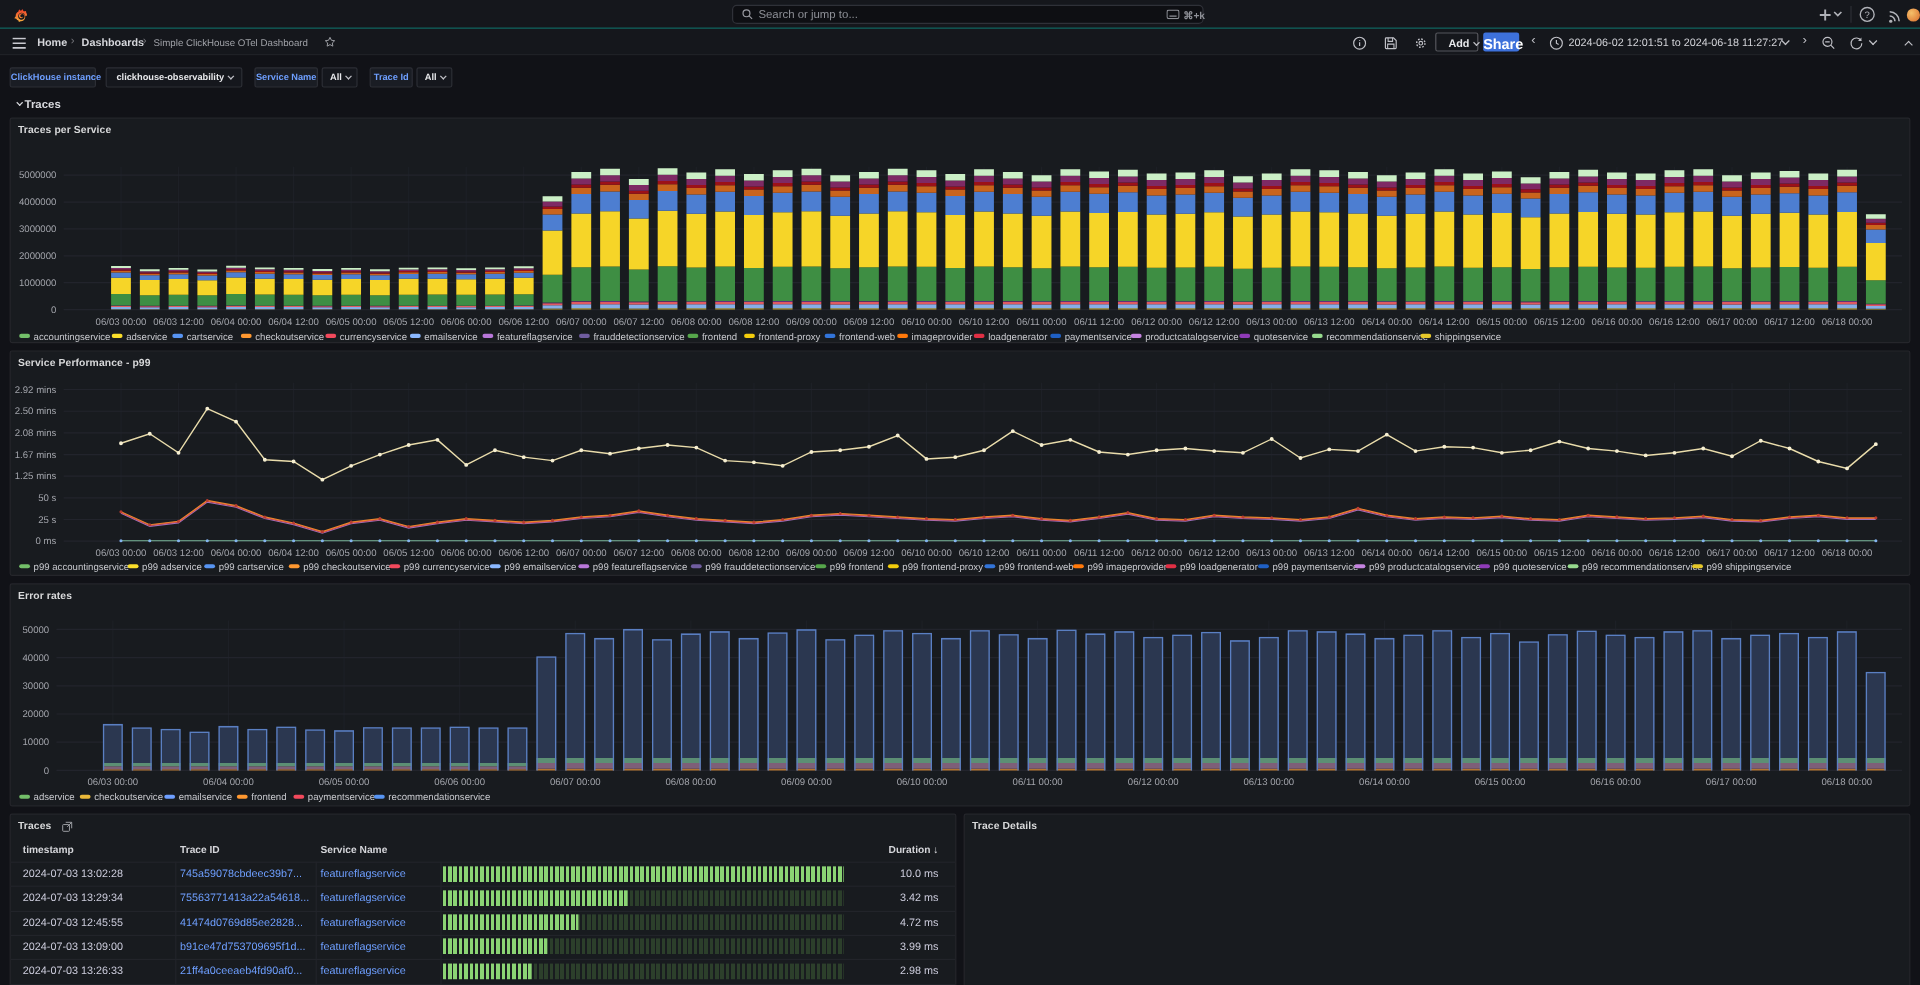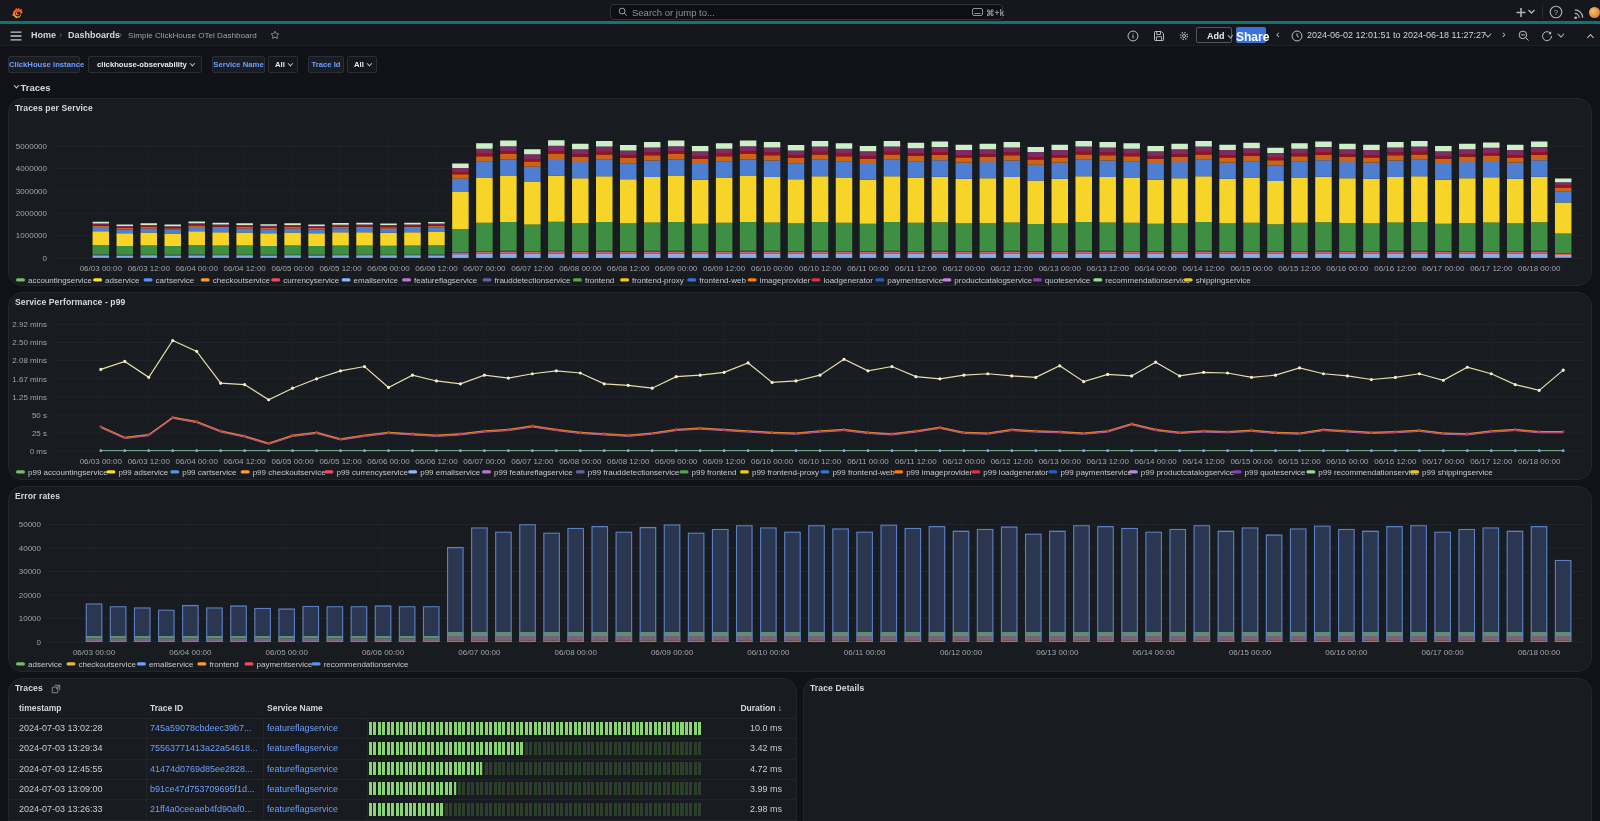--- a/index.html
+++ b/index.html
@@ -1,26 +1,26 @@
 <!DOCTYPE html>
 <html><head><meta charset="utf-8"><title>Grafana</title>
 <style>
 *{margin:0;padding:0;box-sizing:border-box}
 html,body{width:1600px;height:821px;overflow:hidden;background:#111217;
 font-family:"Liberation Sans",sans-serif;-webkit-font-smoothing:antialiased}
 .abs{position:absolute}
-.panel{position:absolute;background:#181b1f;border:1px solid #25262b;border-radius:14px}
+.panel{position:absolute;background:#181b1f;border:1px solid #25262b;border-radius:2px}
 .ptitle{position:absolute;left:6px;top:4px;font-size:8.6px;font-weight:bold;color:#d8d9da;letter-spacing:.1px}
 svg{display:block}
 .ax{font:8px "Liberation Sans",sans-serif;fill:#a2a4ab}
 .lg{font:8px "Liberation Sans",sans-serif;fill:#c8c9ce}
 .chev{display:inline-block;width:5px;height:5px;border-right:1.3px solid #c0c1c7;border-bottom:1.3px solid #c0c1c7;transform:rotate(45deg) translateY(-2px)}
 </style></head>
 <body>
-<div class="abs" style="left:0;top:0;width:1600px;height:24px;background:#15171c;border-bottom:3px solid #0f766e">
+<div class="abs" style="left:0;top:0;width:1600px;height:24px;background:#15171c;border-bottom:1px solid #0f766e">
     <svg class="abs" style="left:11px;top:7px" width="12" height="12" viewBox="0 0 24 24">
 <defs>
         <linearGradient id="glg" x1="0" y1="1" x2="0" y2="0">
           <stop offset="0" stop-color="#f8b13d"></stop>
           <stop offset="1" stop-color="#ef3e29"></stop>
         </linearGradient>
       </defs>
 <path fill="url(#glg)" d="M23 10.8c0-.7-.2-1.7-.5-2.4-.4-1-.9-1.6-.9-1.6.2-1.4-.4-2.6-.4-2.6-1.3-.1-2.2.4-2.5.6-.6-.2-1.2-.4-1.8-.6-.1-.5-.4-1.9-1.5-2.9 0 0-1.7 1-2.2 2.7h-.9C11.8 2.9 10.6 2 10.6 2S8.8 3.5 8.5 5.6c-2.5.9-4.3 3.3-4.3 6.1 0 .4 0 .8.1 1.2C2.6 14.5 2 16.6 2 16.6s1.3.9 3.2.7c.8 1.5 2.2 2.7 3.9 3.2-.1.9.1 1.9.1 1.9s1.8.2 3-.9c1.9.2 3.9-.4 5.4-1.7 2.9-2.5 3.2-6.6 1.1-9.5-1.1-1.4-2.7-2.2-4.4-2.3-1.4 0-2.8.5-3.7 1.5-.9.9-1.3 2.1-1.2 3.3.2 2.1 2 3.6 4 3.5 1.5-.1 2.8-1.3 2.9-2.8v-.3c-.1.9-.9 1.6-1.8 1.7-1.3.1-2.5-.9-2.6-2.2-.1-.8.2-1.6.8-2.2.6-.6 1.5-1 2.4-1 1.2.1 2.3.7 3 1.6 1.5 2 1.2 4.9-.8 6.6-1.6 1.4-3.9 1.6-5.8.7-2.3-1.1-3.6-3.6-3.2-6.1.4-2.7 2.7-4.8 5.5-4.9 3-.1 5.7 1.9 6.4 4.8.1.3.1.7.1 1 .1 0 2.3-.6 2.7-2.4z"></path>
     </svg>
     <div class="abs" style="left:610px;top:4px;width:393px;height:16px;background:#0e0f13;border:1px solid #2f3138;border-radius:4px"></div>

